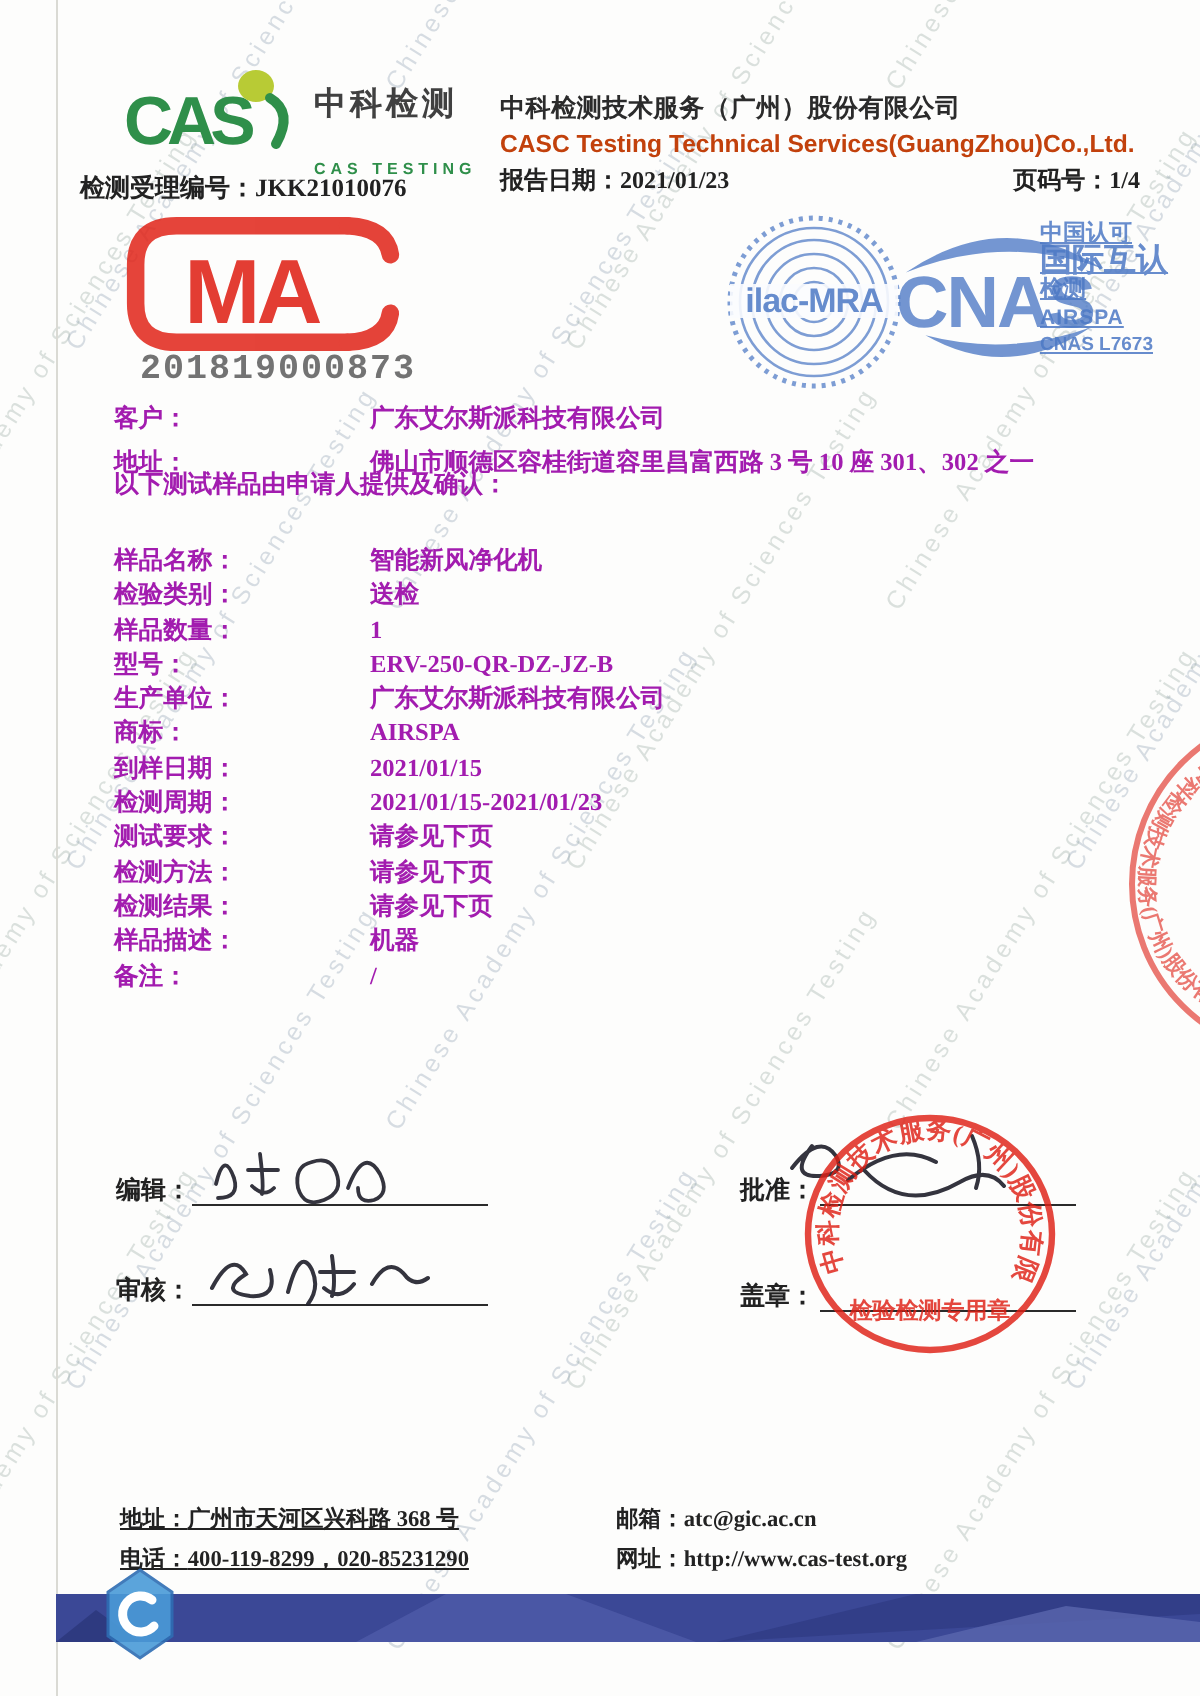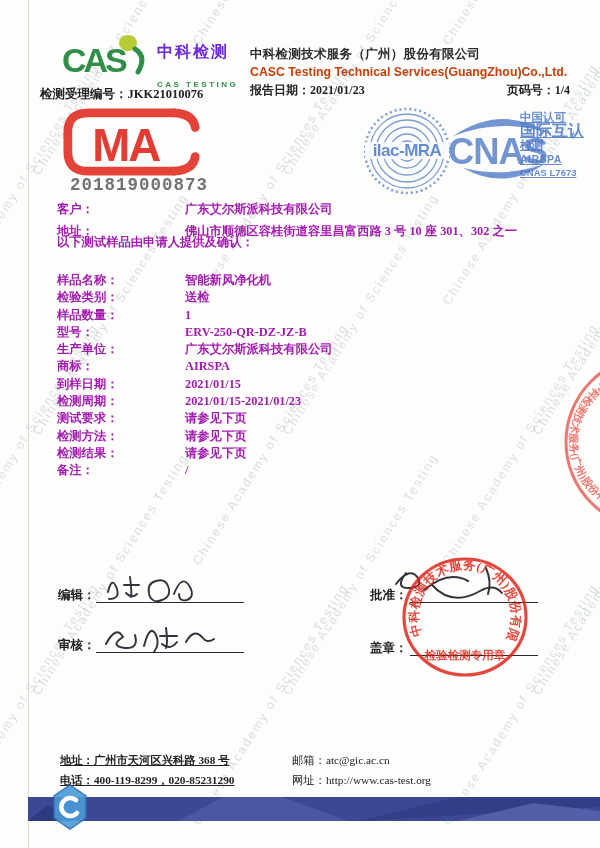--- a/index.html
+++ b/index.html
@@ -46,21 +46,21 @@
 
   <div class="abs" style="left:28px;top:0;width:1px;height:848px;background:#dadad4;"></div>
 
   <div class="abs" style="left:62px;top:32px;display:flex;align-items:flex-start;">
     <svg width="88" height="48" viewBox="0 0 88 48">
       <text x="0" y="40" font-family="Liberation Sans,sans-serif" font-weight="bold" font-size="34" fill="#2f8f4a" letter-spacing="-3">CAS</text>
       <ellipse cx="66" cy="11" rx="9" ry="8" fill="#b8cb35"></ellipse>
       <path d="M73,17 q12,7 3,23" stroke="#2f8f4a" stroke-width="5" fill="none" stroke-linecap="round"></path>
     </svg>
     <div style="margin-left:7px;margin-top:10px;">
-      <div style="font-size:16px;font-weight:bold;letter-spacing:2px;color:#6d28d9;">中科检测</div>
+      <div style="font-size:16px;font-weight:bold;letter-spacing:2px;color:#404040;">中科检测</div>
       <div style="font-family:'Liberation Sans',sans-serif;font-size:8px;font-weight:bold;color:#2f8f4a;letter-spacing:2.5px;margin-top:17px;">CAS TESTING</div>
     </div>
   </div>
 
   <div class="abs" style="left:40px;top:86px;font-size:12.5px;font-weight:bold;color:#222;">
     <span>检测受理编号：</span><span>JKK21010076</span>
   </div>
 
   <div class="abs" style="left:250px;top:46px;width:336px;">
     <div style="font-family:'Liberation Sans',sans-serif;font-size:12.5px;font-weight:bold;color:#2b2b2b;letter-spacing:.3px;">中科检测技术服务（广州）股份有限公司</div>
@@ -128,20 +128,21 @@
       <div><span class="flabel">检验类别：</span><span>送检</span></div>
       <div><span class="flabel">样品数量：</span><span>1</span></div>
       <div><span class="flabel">型号：</span><span>ERV-250-QR-DZ-JZ-B</span></div>
       <div><span class="flabel">生产单位：</span><span>广东艾尔斯派科技有限公司</span></div>
       <div><span class="flabel">商标：</span><span>AIRSPA</span></div>
       <div><span class="flabel">到样日期：</span><span>2021/01/15</span></div>
       <div><span class="flabel">检测周期：</span><span>2021/01/15-2021/01/23</span></div>
       <div><span class="flabel">测试要求：</span><span>请参见下页</span></div>
       <div><span class="flabel">检测方法：</span><span>请参见下页</span></div>
       <div><span class="flabel">检测结果：</span><span>请参见下页</span></div>
+      <div><span class="flabel">样品描述：</span><span>机器</span></div>
       <div><span class="flabel">备注：</span><span>/</span></div>
     </div>
 
   <span class="abs siglabel" style="left:58px;top:587px;">编辑：</span>
   <div class="abs sigline" style="left:96px;top:601px;width:148px;"></div>
   <span class="abs siglabel" style="left:370px;top:587px;">批准：</span>
   <div class="abs sigline" style="left:410px;top:601px;width:128px;"></div>
   <span class="abs siglabel" style="left:58px;top:637px;">审核：</span>
   <div class="abs sigline" style="left:96px;top:651px;width:148px;"></div>
   <span class="abs siglabel" style="left:370px;top:640px;">盖章：</span>
@@ -189,21 +190,21 @@
       <text font-size="10.5" font-weight="bold" fill="#df2015">
         <textPath href="#sealArc2">中科检测技术服务(广州)股份有限公司</textPath>
       </text>
     </g>
   </svg>
 
   <div class="abs footcol" style="left:60px;top:751px;font-size:11.3px;font-weight:bold;color:#222;text-decoration:underline;">
     <div><span>地址：</span><span>广州市天河区兴科路 368 号</span></div>
     <div><span>电话：</span><span>400-119-8299，020-85231290</span></div>
   </div>
-  <div class="abs footcol" style="left:292px;top:751px;font-size:11.3px;font-weight:normal;color:#222;">
+  <div class="abs footcol" style="left:308px;top:751px;font-size:11.3px;font-weight:bold;color:#222;">
     <div><span>邮箱：</span><span>atc@gic.ac.cn</span></div>
     <div><span>网址：</span><span>http://www.cas-test.org</span></div>
   </div>
 
   <svg class="abs" style="left:28px;top:797px;" width="572" height="24" viewBox="0 0 572 24" preserveAspectRatio="none">
     <rect x="0" y="0" width="572" height="24" fill="#3b4896"></rect>
     <polygon points="150,24 320,24 255,0 195,0" fill="#4c59a6" opacity="0.9"></polygon>
     <polygon points="330,24 430,0 572,0 572,10" fill="#323e88"></polygon>
     <polygon points="430,24 505,6 572,14 572,24" fill="#5a66ae" opacity="0.8"></polygon>
     <polygon points="0,24 42,24 20,8" fill="#2e3a80"></polygon>

